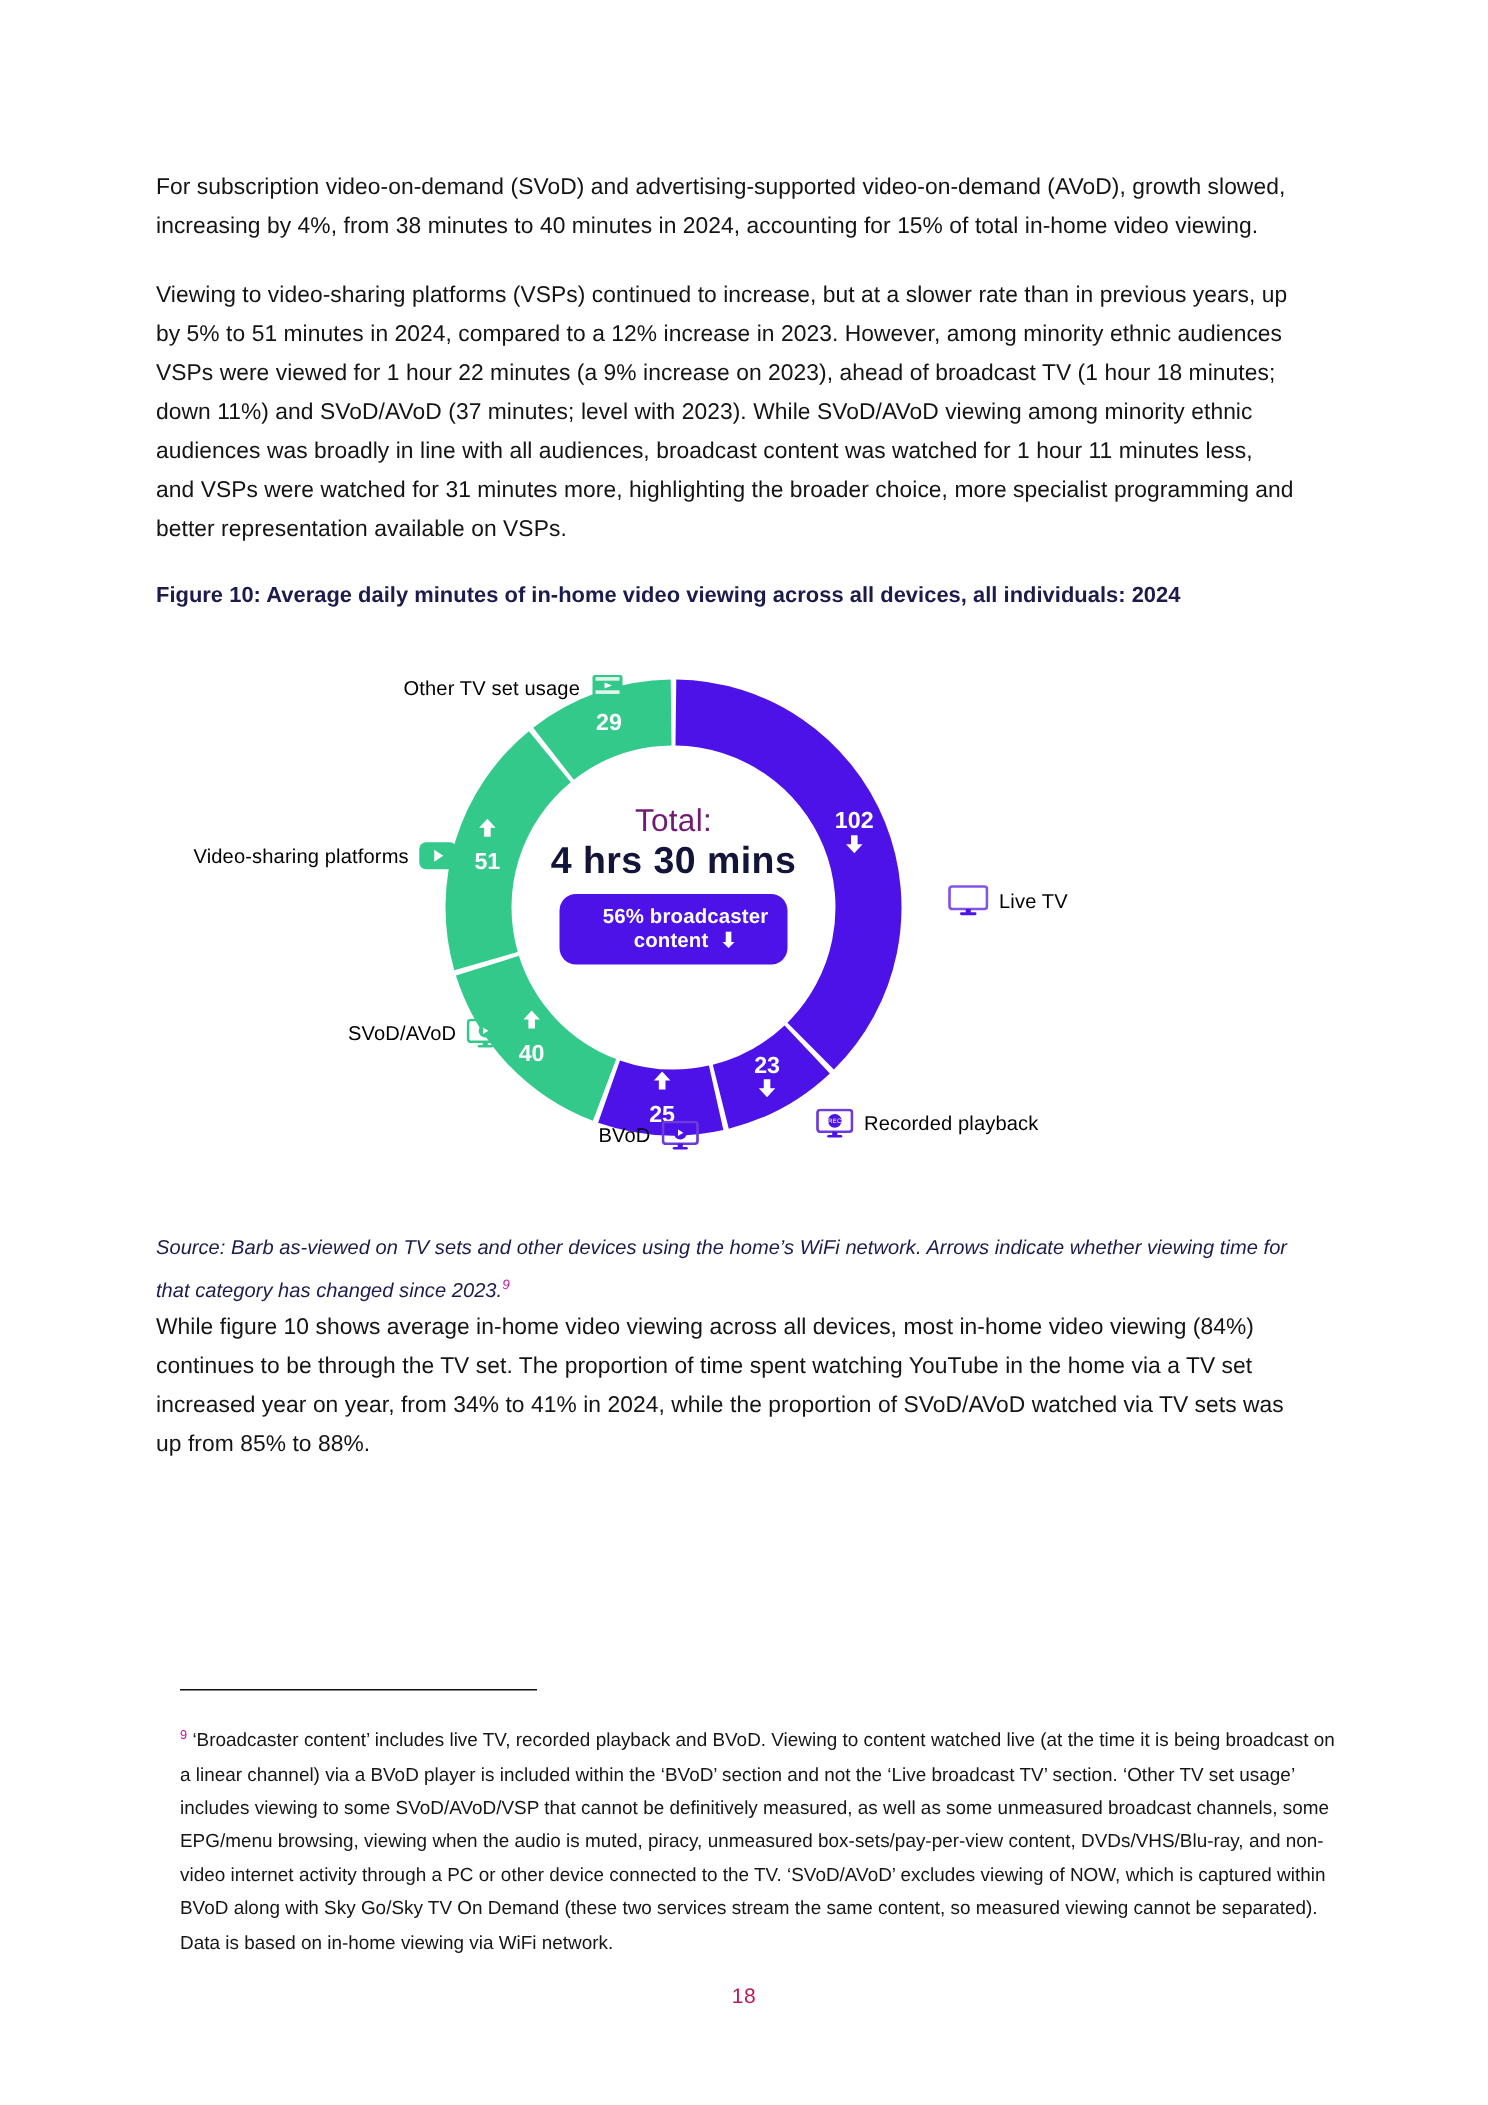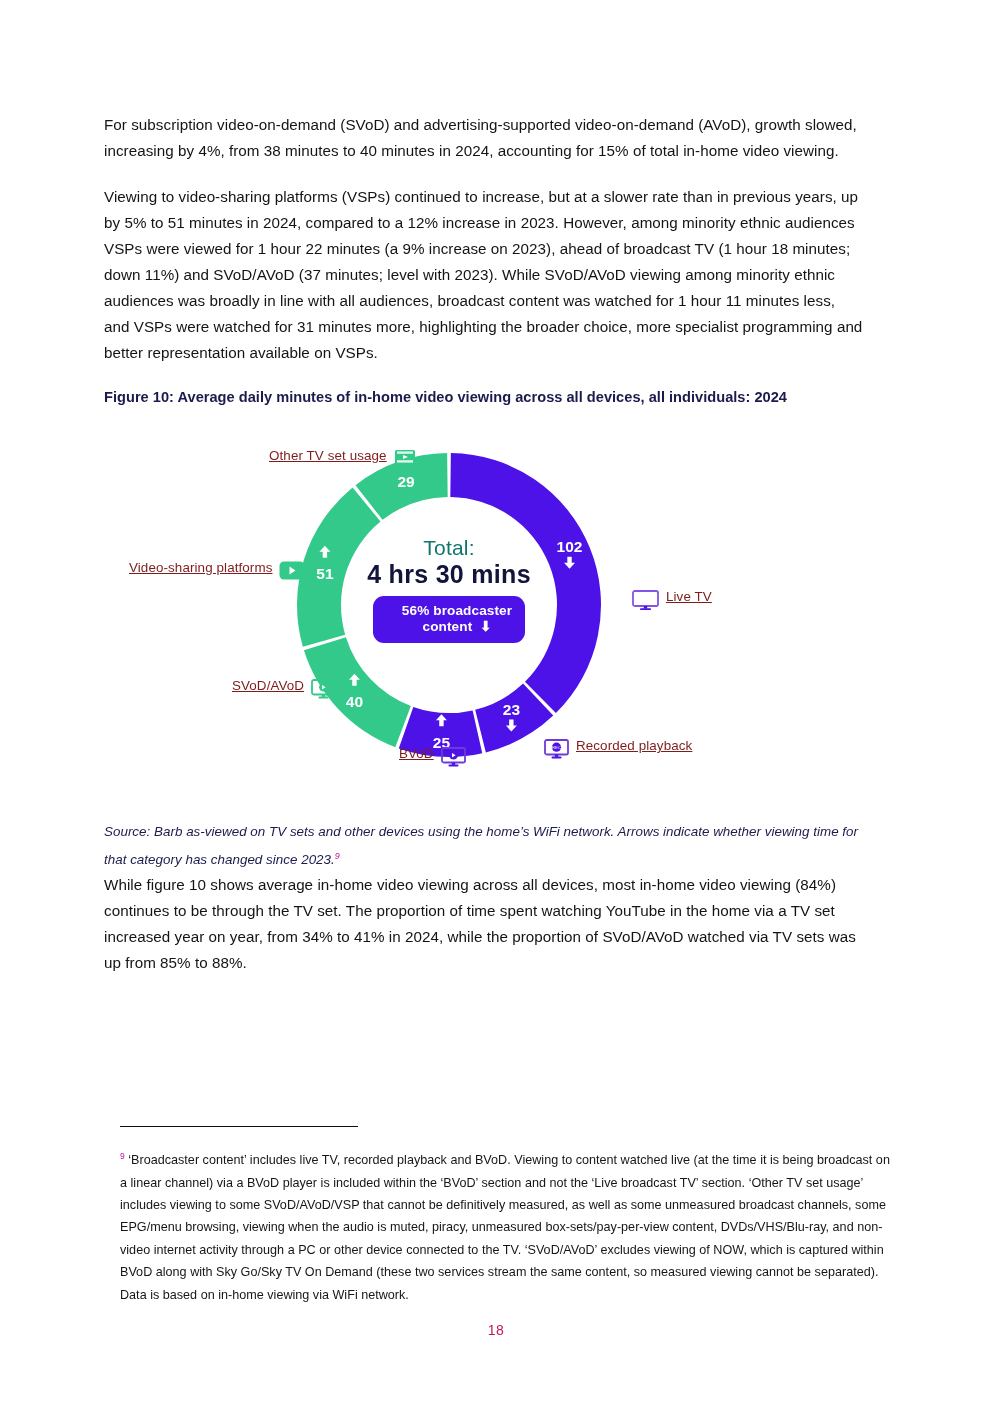--- a/index.html
+++ b/index.html
@@ -49,42 +49,41 @@
     position: relative;
     width: 760px;
     height: 370px;
     margin-top: 22px;
   }
   .chart-svg { position: absolute; left: 0; top: 0; }
 
   .legend-item {
     position: absolute;
     display: flex;
-    align-items: flex-start;
+    align-items: center;
     gap: 7px;
     font-size: 13.4px;
-    color: #7f1d1d;
+    color: #000000;
     white-space: nowrap;
     letter-spacing: 0.1px;
-    text-decoration: underline;
   }
   .legend-item.right { flex-direction: row; margin-top: 12px; }
   .legend-label { line-height: 1; }
 
   .ico { display: inline-block; line-height: 0; }
 
   
   .center-block {
     position: absolute;
     text-align: center;
     width: 220px;
   }
   .center-total {
     font-size: 21px;
-    color: #0f766e;
+    color: #701a75;
     letter-spacing: 0.2px;
     line-height: 1.1;
   }
   .center-hours {
     font-size: 25px;
     font-weight: bold;
     color: #12143a;
     letter-spacing: 0.3px;
     line-height: 1.15;
     margin-top: 1px;

